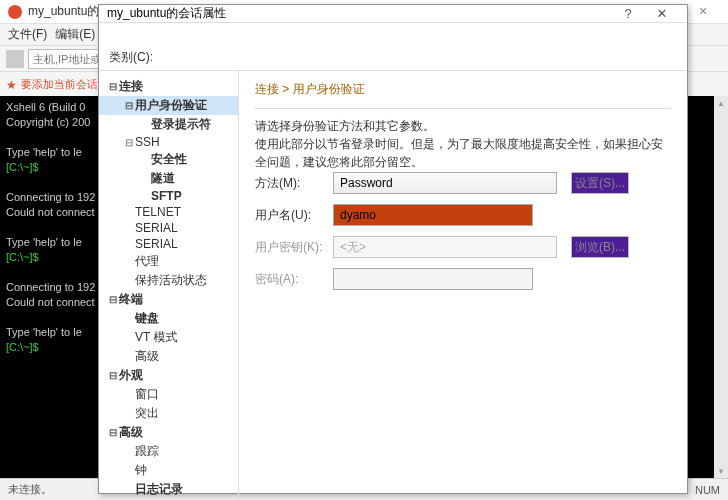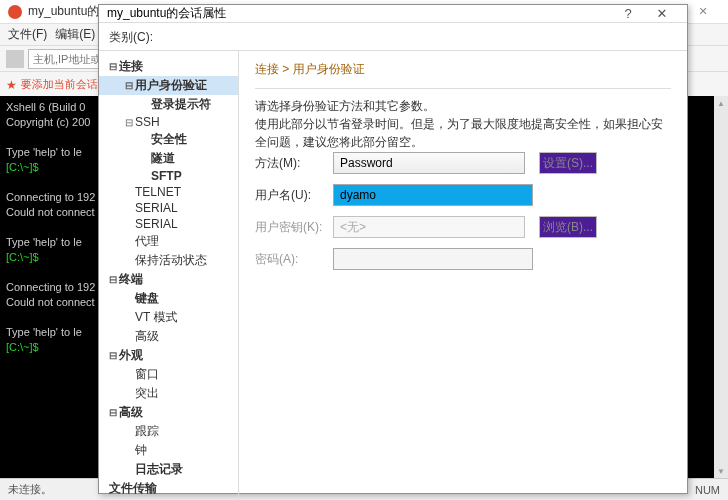--- a/index.html
+++ b/index.html
@@ -26,21 +26,21 @@
 
 .statusbar { position: absolute; bottom: 0; left: 0; right: 0; height: 22px; background: #f0f0f0; border-top: 1px solid #ccc; display: flex; align-items: center; padding: 0 8px; font-size: 11px; color: #555; }
 .statusbar .spacer { flex: 1; }
 .statusbar .seg { margin-left: 14px; }
 
 .scroll-r { position: absolute; top: 96px; right: 0; width: 14px; bottom: 22px; background: #e8e8e8; display:flex; flex-direction:column; }
 .scroll-r .arrow { height: 14px; text-align: center; font-size: 9px; color: #999; line-height: 14px; }
 .scroll-r .track { flex:1; }
 
 
-.dialog { position: absolute; top: 4px; left: 98px; width: 590px; height: 490px; background: #fff; border: 1px solid #8f8f8f; box-shadow: 2px 2px 6px rgba(0,0,0,.25); display: flex; flex-direction: column; }
+.dialog { position: absolute; top: 4px; left: 98px; width: 590px; height: 490px; background: #fff; border: 1px solid #8f8f8f; box-shadow: 2px 2px 6px rgba(0,0,0,.25); display: flex; flex-direction: column; gap: 20px; }
 .dlg-titlebar { height: 28px; display: flex; align-items: center; padding: 0 8px; border-bottom: 1px solid #ddd; }
 .dlg-titlebar .title { font-size: 12px; }
 .dlg-titlebar .spacer { flex: 1; }
 .dlg-titlebar .wbtn { width: 34px; text-align: center; font-size: 13px; color: #555; }
 .dlg-body { flex: 1; display: flex; flex-direction: column; }
 .cat-label { padding: 6px 10px 4px; font-size: 12px; color: #333; }
 .dlg-split { flex: 1; display: flex; border-top: 1px solid #ddd; }
 
 .tree { width: 140px; border-right: 1px solid #ddd; padding: 6px 0; overflow: hidden; font-size: 12px; }
 .tree-item { padding: 1px 0 1px 6px; color: #333; white-space: nowrap; display:flex; align-items:center; }
@@ -51,22 +51,22 @@
 .tree-item.bold { font-weight: bold; }
 .tree-item.sel { background: #d0e4f7; }
 
 .panel { flex: 1; padding: 10px 16px; color: #333; }
 .breadcrumb { font-size: 12px; color: #a16207; margin-bottom: 10px; }
 .hr { height: 1px; background: #ddd; margin-bottom: 8px; }
 .desc { font-size: 12px; color: #333; line-height: 18px; margin-bottom: 0; }
 .form-row { display: flex; align-items: center; margin-bottom: 8px; height: 24px; }
 .form-row .lab { width: 78px; font-size: 12px; }
 .form-row .lab.disabled { color: #999; }
-.form-row select, .form-row input { height: 22px; border: 1px solid #a9a9a9; padding: 0 6px; font-size: 12px; background: #0ea5e9; }
-.form-row select { width: 192px; appearance: none; background: linear-gradient(#fafafa,#ededed); }
+.form-row select, .form-row input { height: 22px; border: 1px solid #a9a9a9; padding: 0 6px; font-size: 12px; background: #c2410c; }
+.form-row select { width: 224px; appearance: none; background: linear-gradient(#fafafa,#ededed); }
 .form-row input { width: 200px; }
 .form-row input.focus { border: 1px solid #2f7cd6; outline: 1px solid #7eb2e8; }
 .form-row .sidebtn { margin-left: 14px; width: 58px; height: 22px; border: 1px solid #bbb; background: #4c1d95; font-size: 12px; color: #888; }
 .form-row select:disabled { color: #888; background: #f5f5f5; }
 </style>
 </head>
 <body>
 
 <div class="main-window">
   <div class="main-titlebar">

